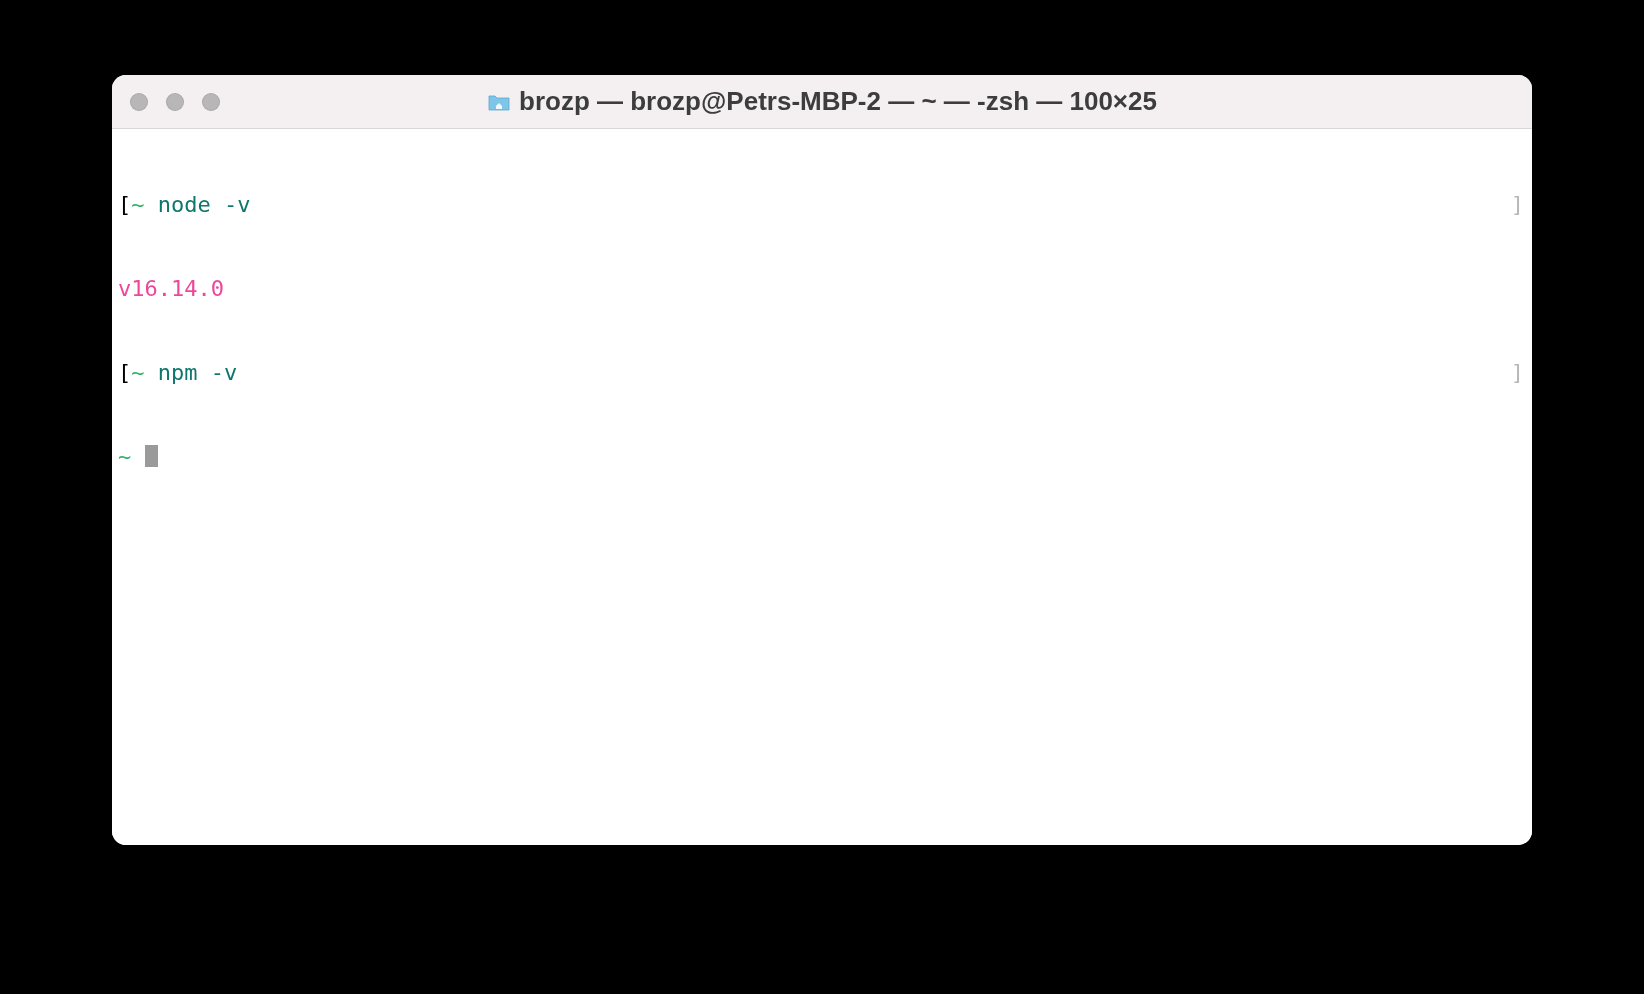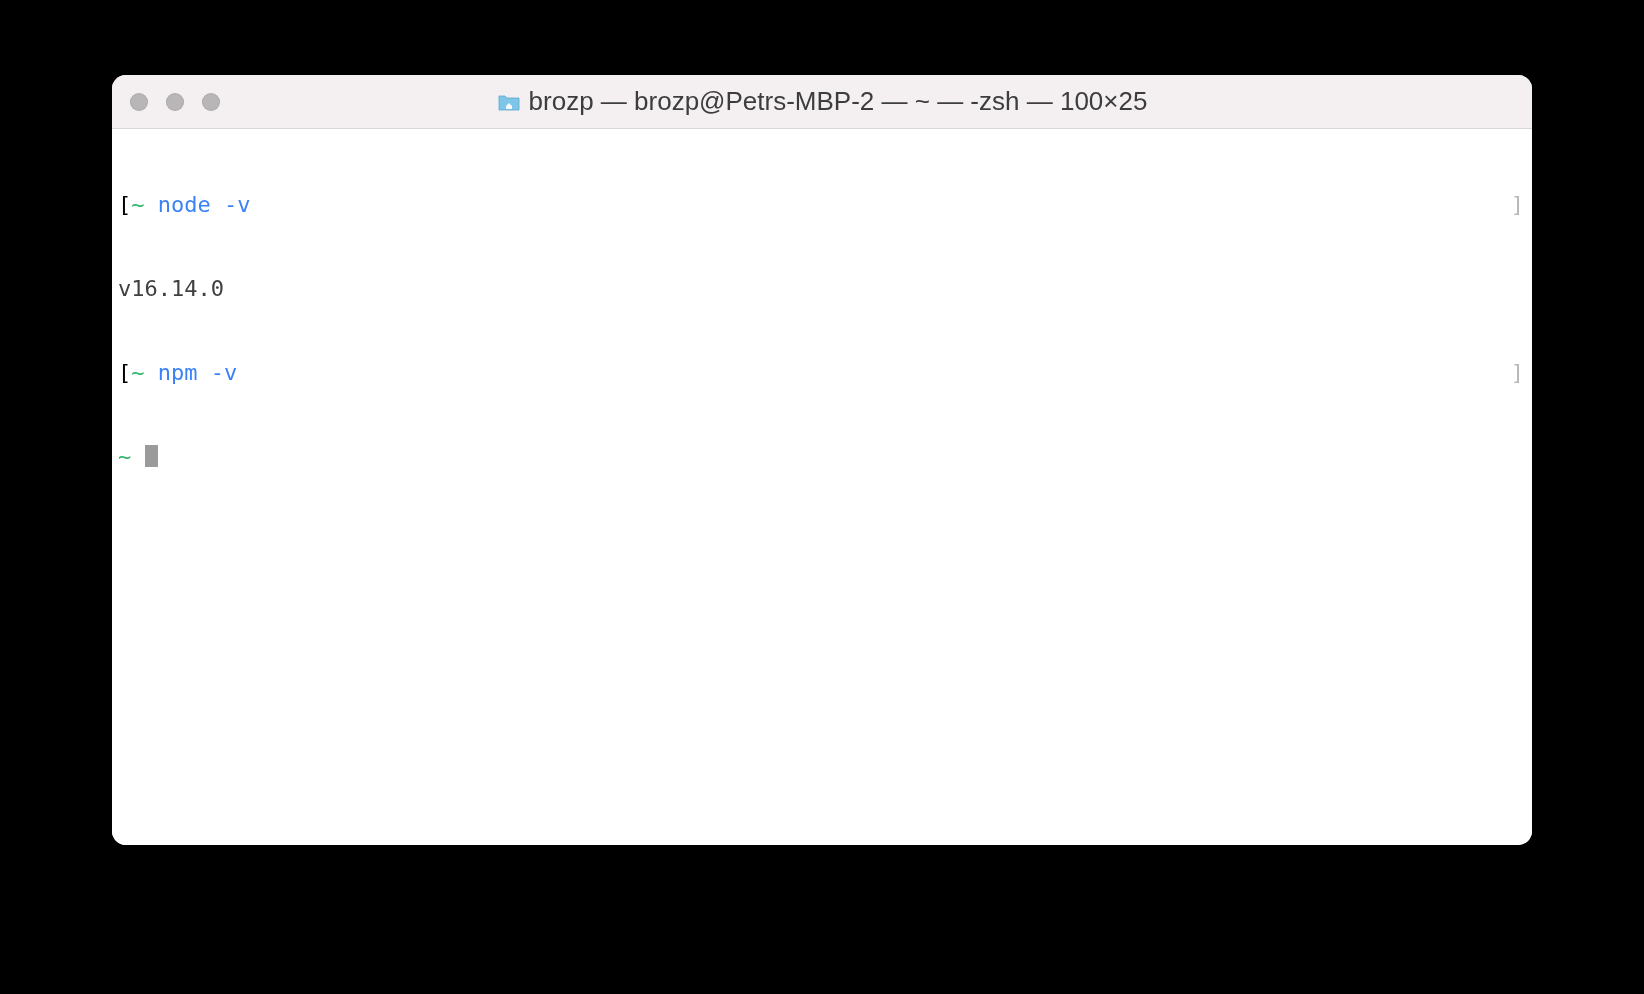--- a/index.html
+++ b/index.html
@@ -62,21 +62,21 @@
     .title-icon {
       width: 24px;
       height: 20px;
       position: relative;
     }
     .title-icon svg {
       width: 100%;
       height: 100%;
     }
     .title-text {
-      font-weight: 400;
+      font-weight: 700;
       font-size: 26px;
       color: #3d3d3d;
       text-align: right;
     }
     .terminal-body {
       flex: 1;
       background: #fff;
       padding: 6px 6px;
       font-family: "SF Mono", ui-monospace, Menlo, Monaco, Consolas, monospace;
       font-size: 22px;
@@ -96,24 +96,24 @@
       color: #000;
     }
     .right-bracket {
       color: #b8b8b8;
       padding-right: 2px;
     }
     .prompt-tilde {
       color: #2fb36a;
     }
     .cmd {
-      color: #3b82f6;
+      color: #0f766e;
     }
     .output {
-      color: #404040;
+      color: #ec4899;
     }
     .cursor {
       display: inline-block;
       width: 13px;
       height: 22px;
       background: #9a9a9a;
       vertical-align: text-bottom;
       margin-bottom: 2px;
     }
   </style>

